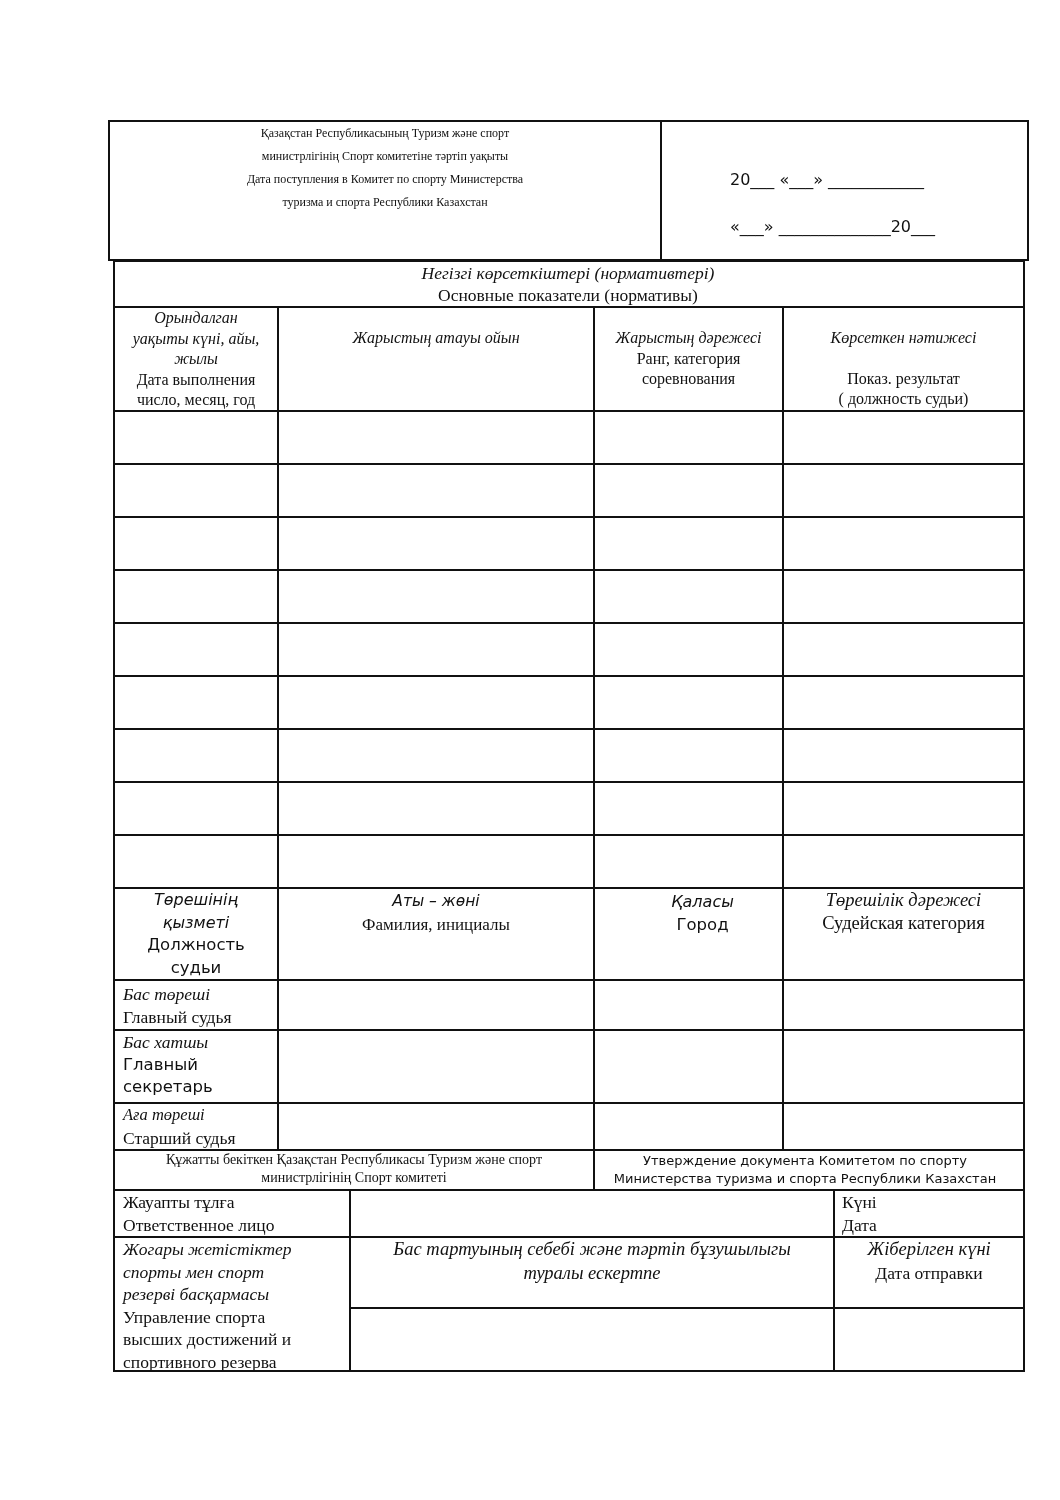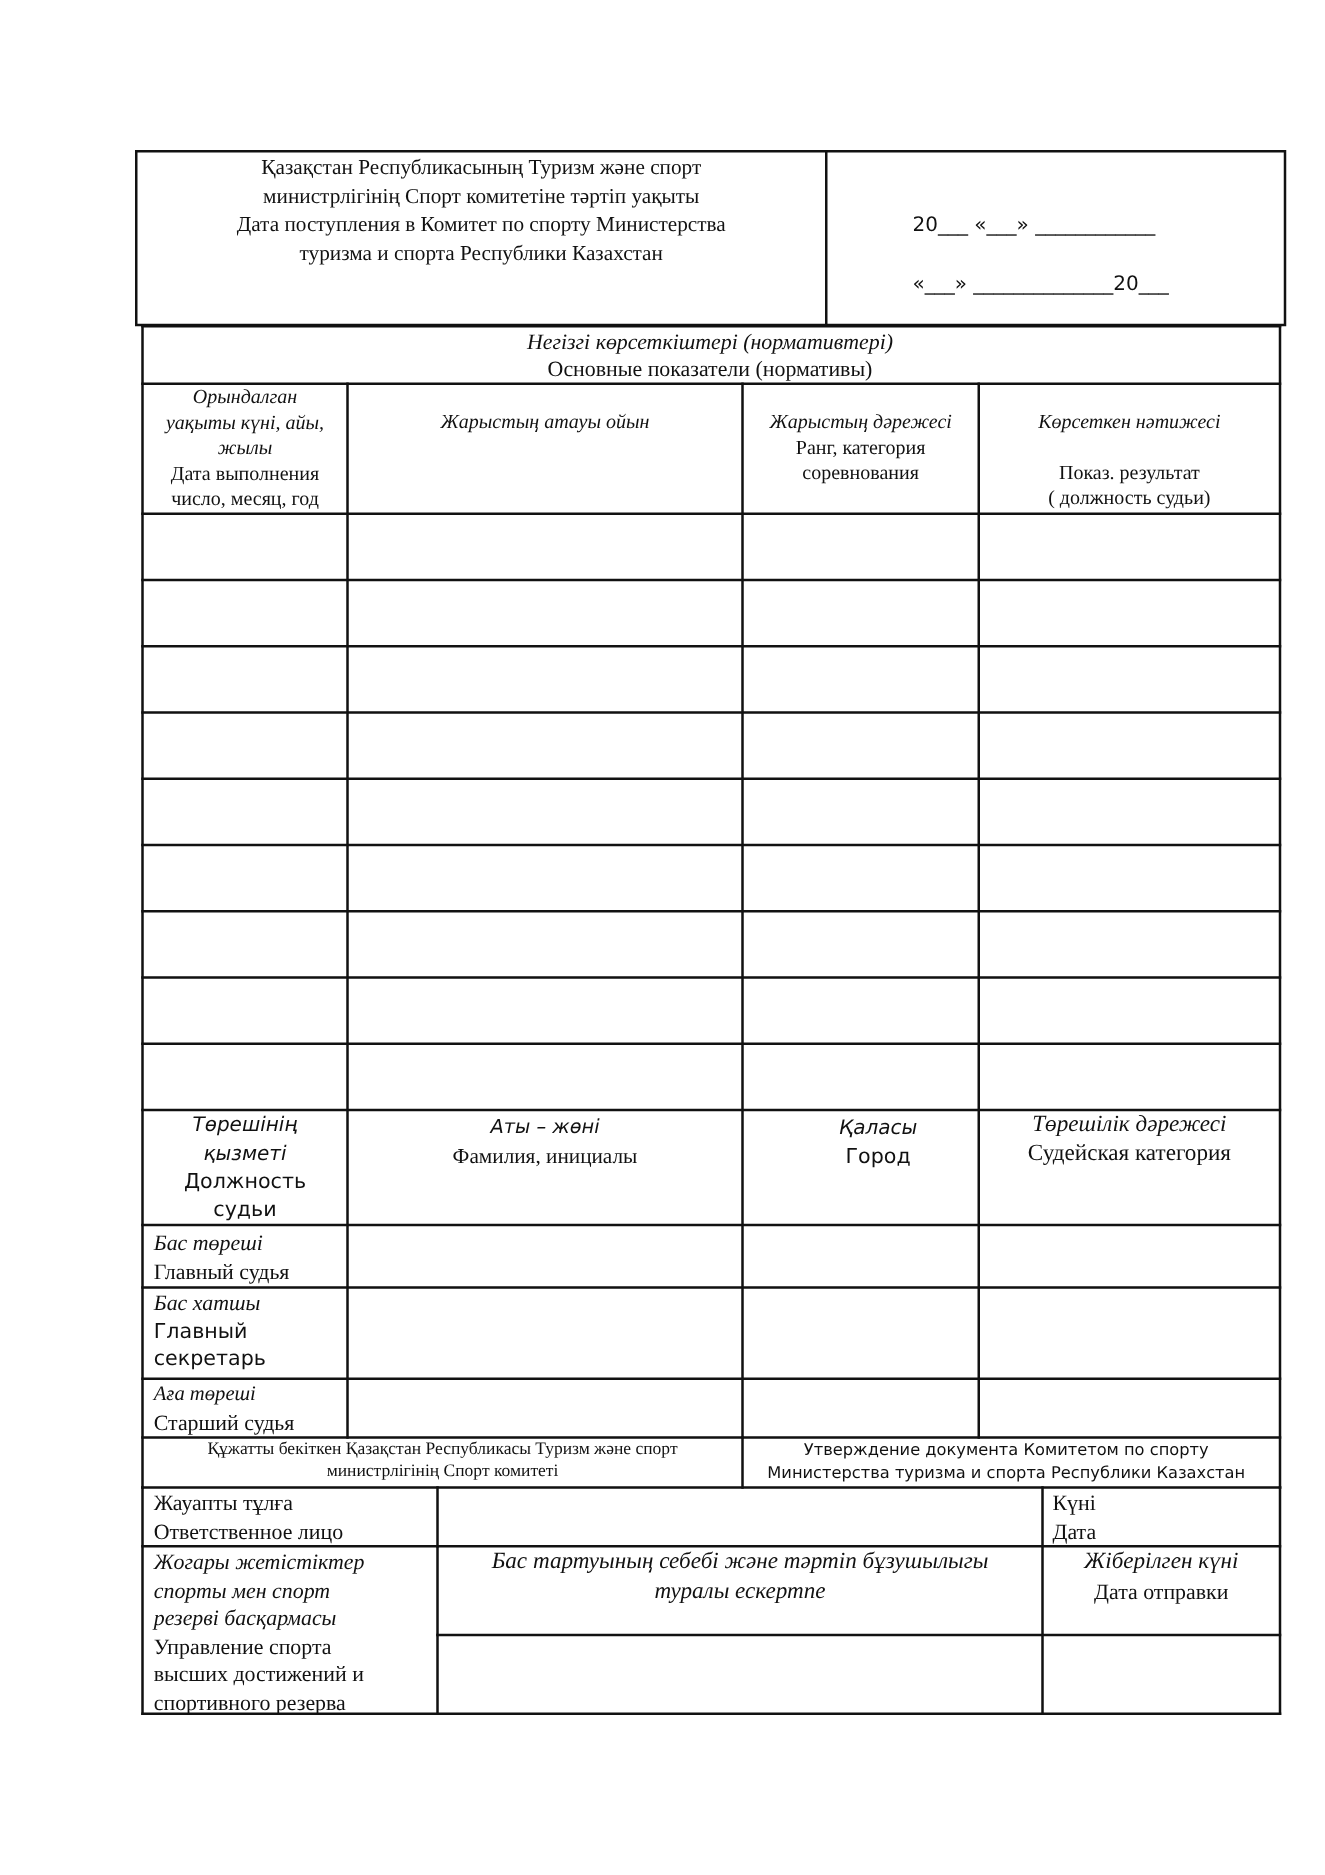--- a/index.html
+++ b/index.html
@@ -6,21 +6,21 @@
   body { width:1060px; height:1500px; position:relative; overflow:hidden;
          font-family:"Liberation Serif", "DejaVu Serif", serif; color:#111; }
   .abs { position:absolute; box-sizing:border-box; }
   .sans { font-family:"DejaVu Sans", "Liberation Sans", sans-serif; }
   .it { font-style:italic; }
   .c { text-align:center; }
 
   
   #top-box { left:108px; top:120px; width:921px; height:141px; border:2px solid #111; }
   #top-div { left:660px; top:120px; width:2px; height:141px; background:#111; }
-  #top-left-text { left:112px; top:122px; width:546px; font-size:17px; line-height:23px; text-align:center; }
+  #top-left-text { left:112px; top:122px; width:546px; font-size:12px; line-height:23px; text-align:center; }
   .dateline { left:730px; font-size:16px; }
   .dateline span { font-family:"DejaVu Sans", sans-serif; }
 
   
   .hl { position:absolute; height:2px; background:#111; }
   .vl { position:absolute; width:2px; background:#111; }
 
   .cell-text { position:absolute; box-sizing:border-box; font-size:16px; line-height:20.5px; }
   .hdr-big { font-size:17.5px; line-height:22.5px; }
   .small { font-size:14px; line-height:18px; }

